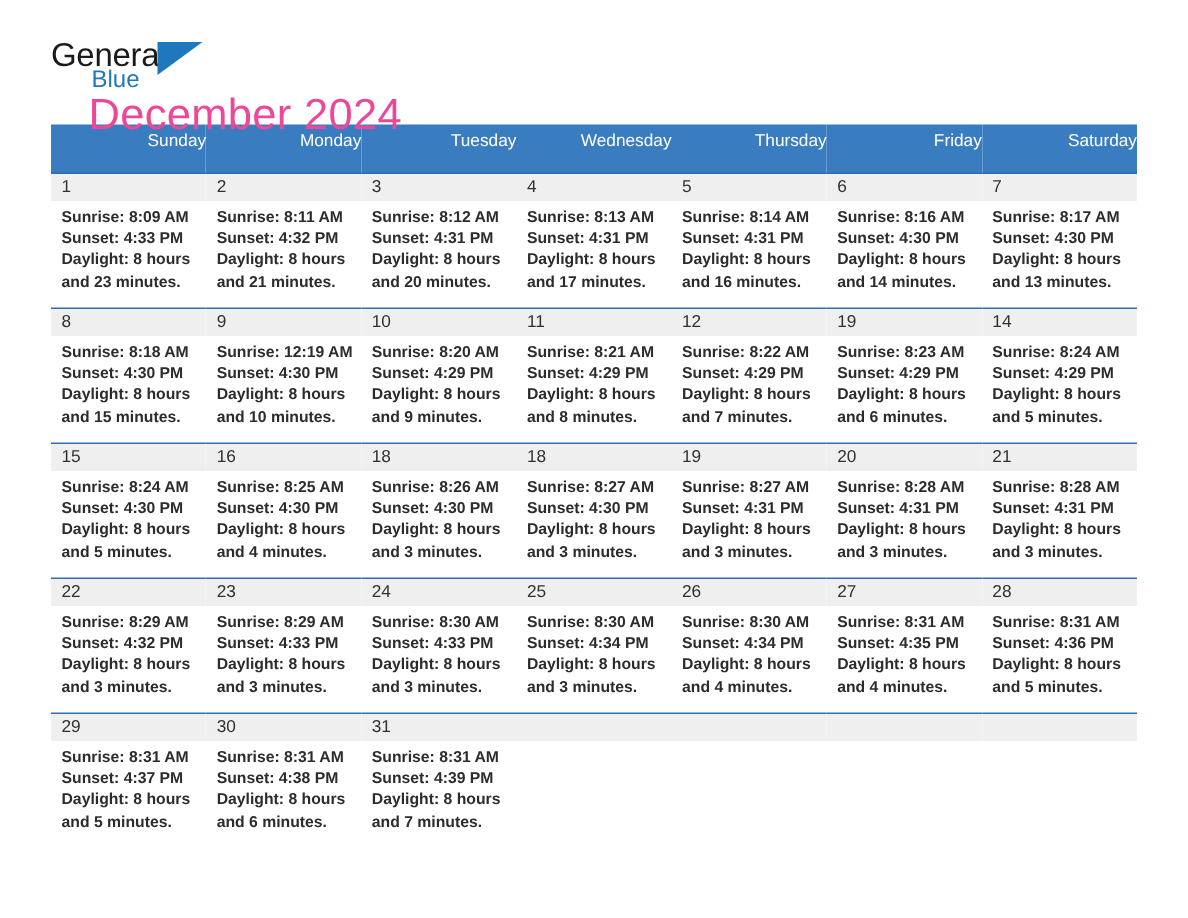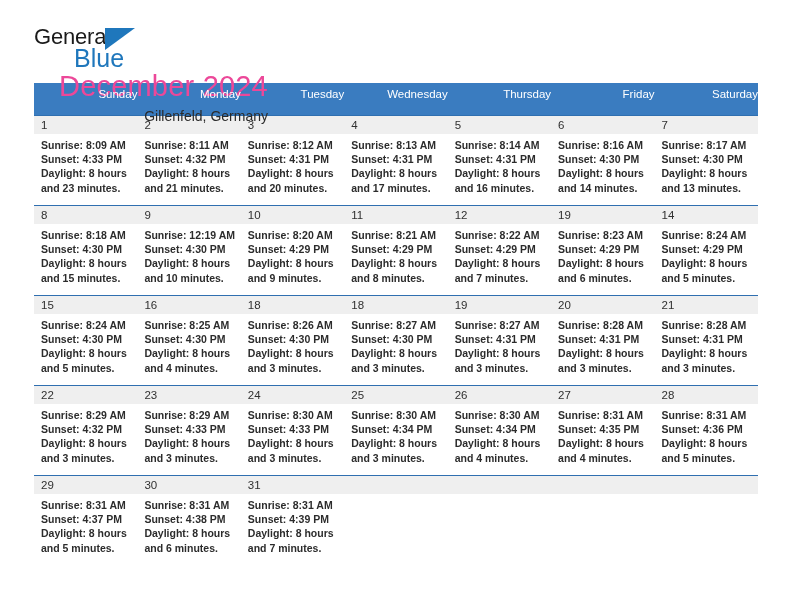--- a/index.html
+++ b/index.html
@@ -35,25 +35,25 @@
     height: 48px;
     line-height: 1;
   }
   .logo-general {
     font-size: 22px;
     color: #1a1a1a;
     letter-spacing: -0.2px;
     display: block;
   }
   .logo-blue {
-    font-size: 25px;
+    font-size: 16px;
     color: #1f77bc;
     display: block;
     margin-top: -2px;
-    margin-left: 40px;
+    margin-left: 27px;
   }
   .logo-triangle {
     position: absolute;
     left: 71px;
     top: 2px;
     width: 0;
     height: 0;
     border-left: 30px solid #1f77bc;
     border-bottom: 22px solid transparent;
   }
@@ -127,21 +127,20 @@
   <div class="header">
 
     <div class="logo">
       <span class="logo-general">General</span>
       <span class="logo-triangle"></span>
       <span class="logo-blue">Blue</span>
     </div>
 
     <div class="title-block">
       <div class="cal-title">December 2024</div>
-      <div class="cal-location">Gillenfeld, Germany</div>
     </div>
 
   </div>
 
   <table class="calendar">
     <thead>
       <tr>
         <th>Sunday</th>
         <th>Monday</th>
         <th>Tuesday</th>

